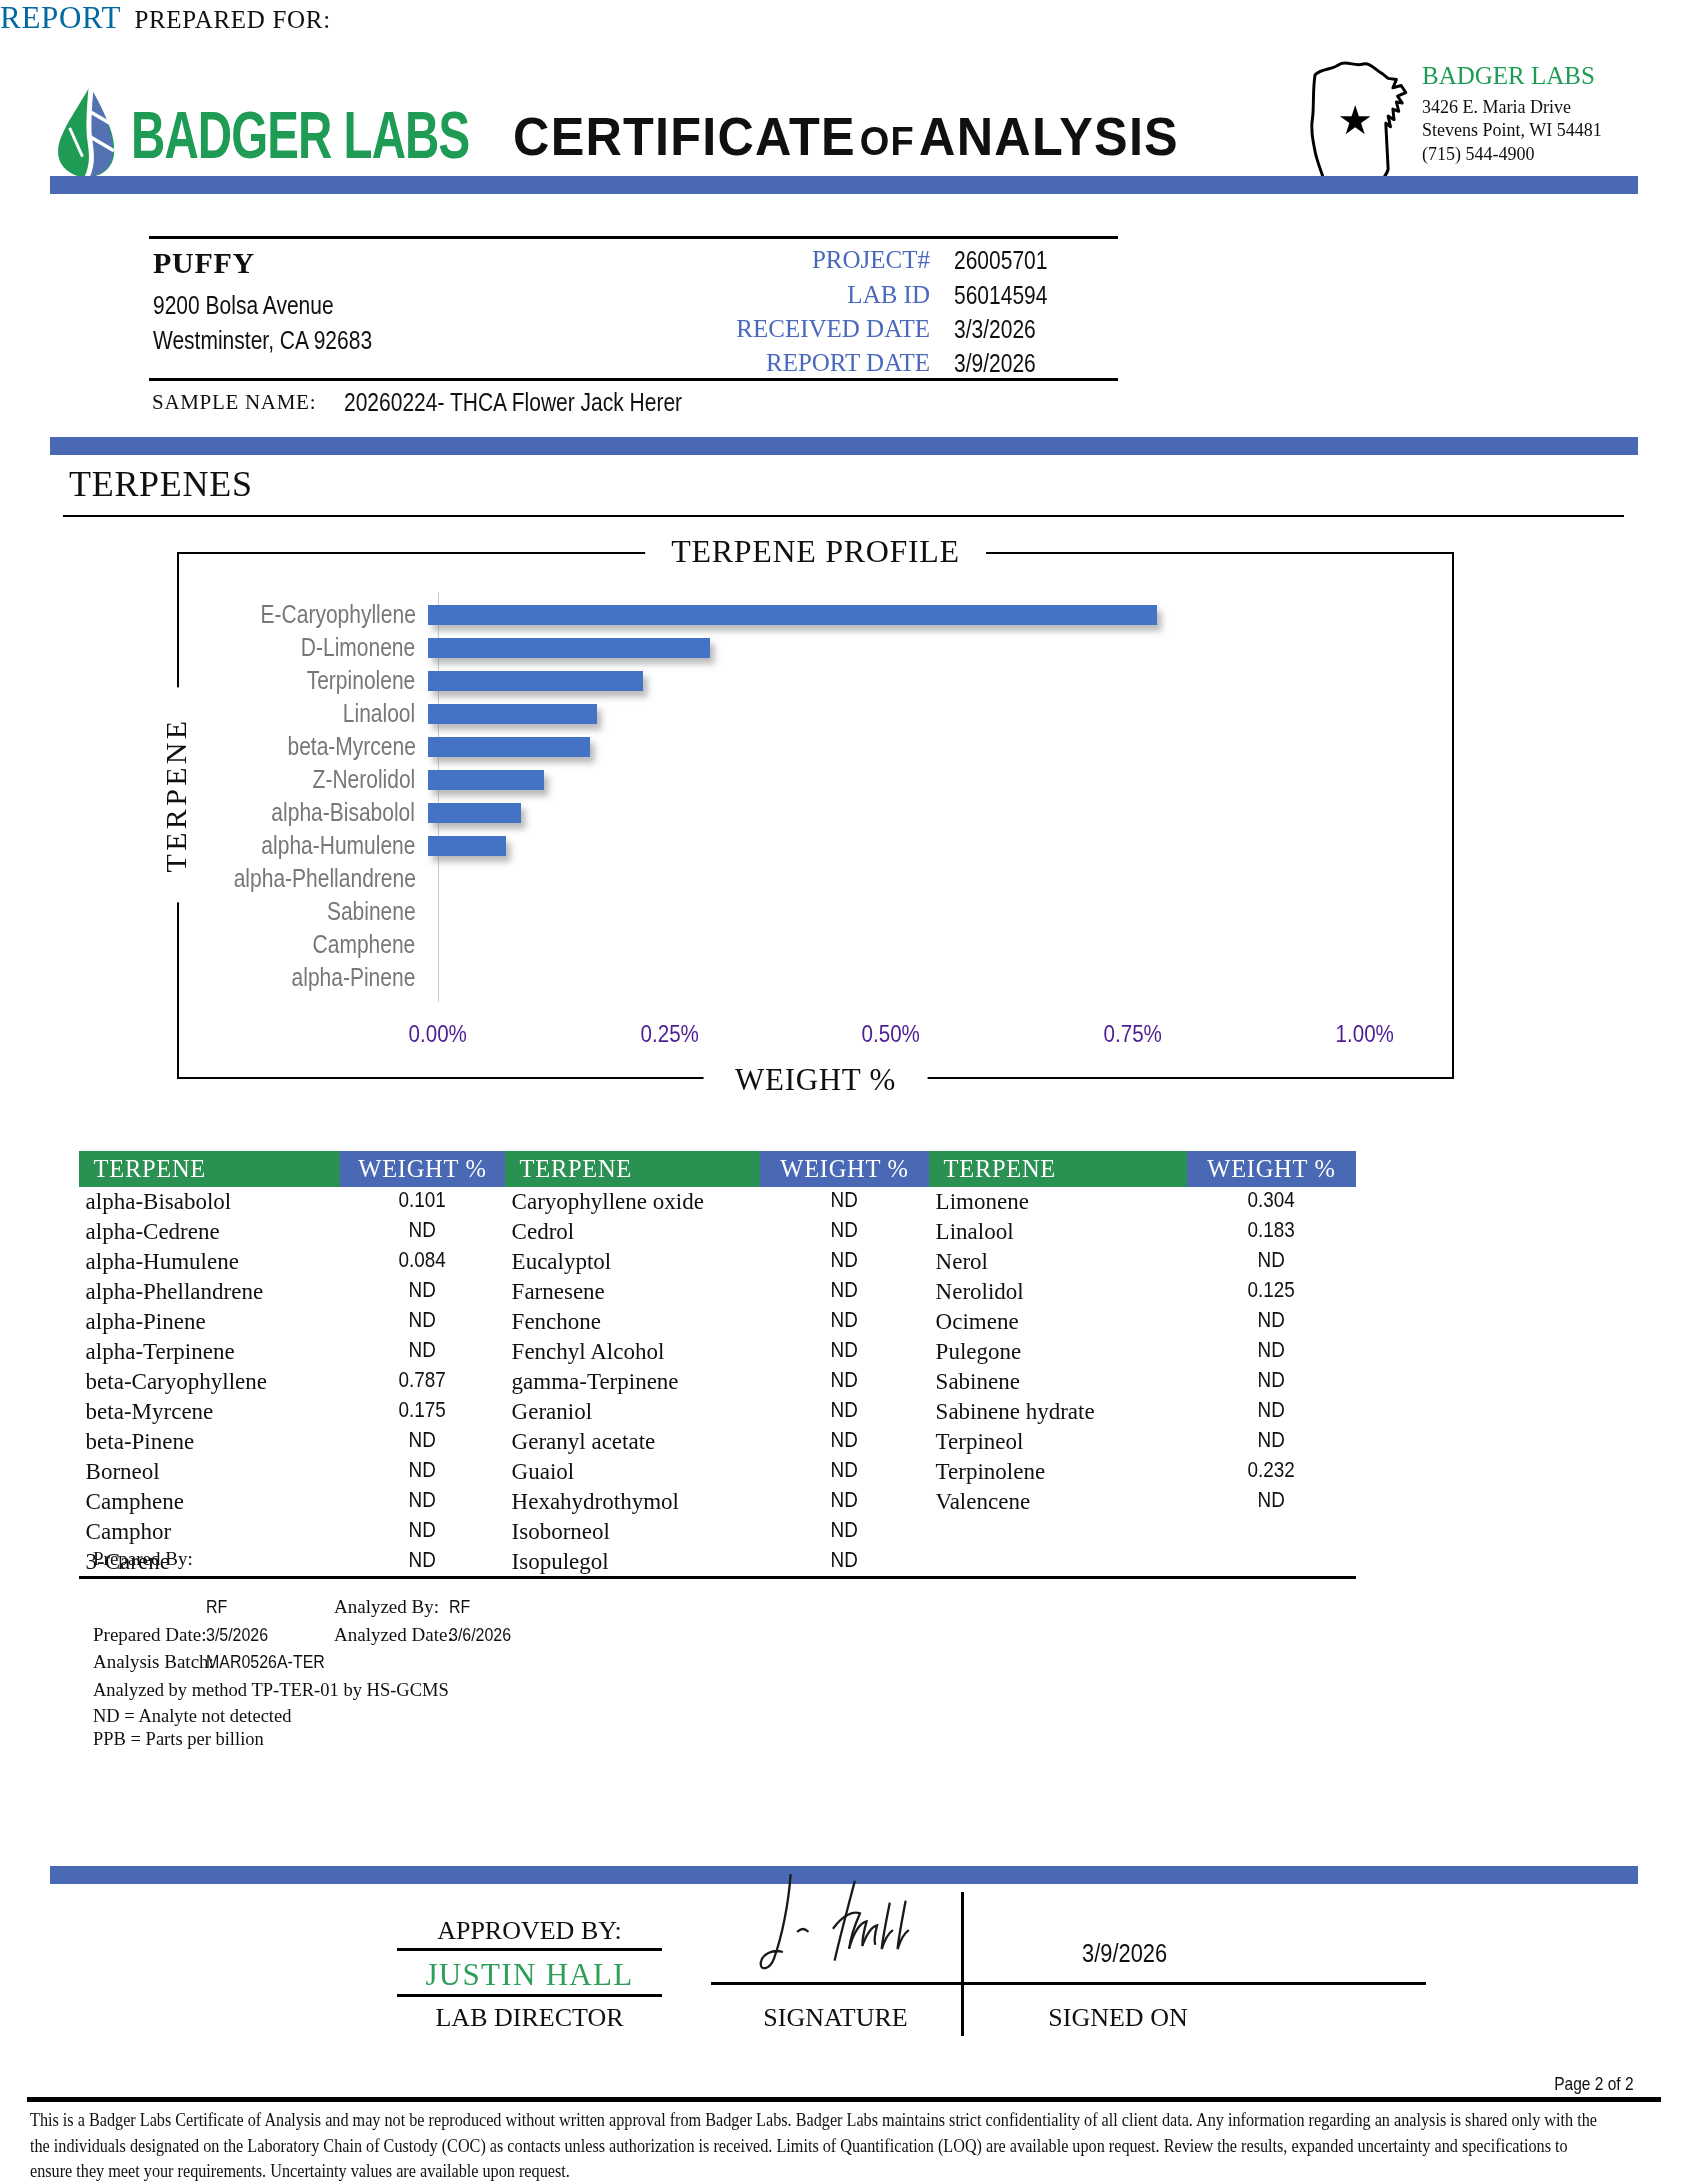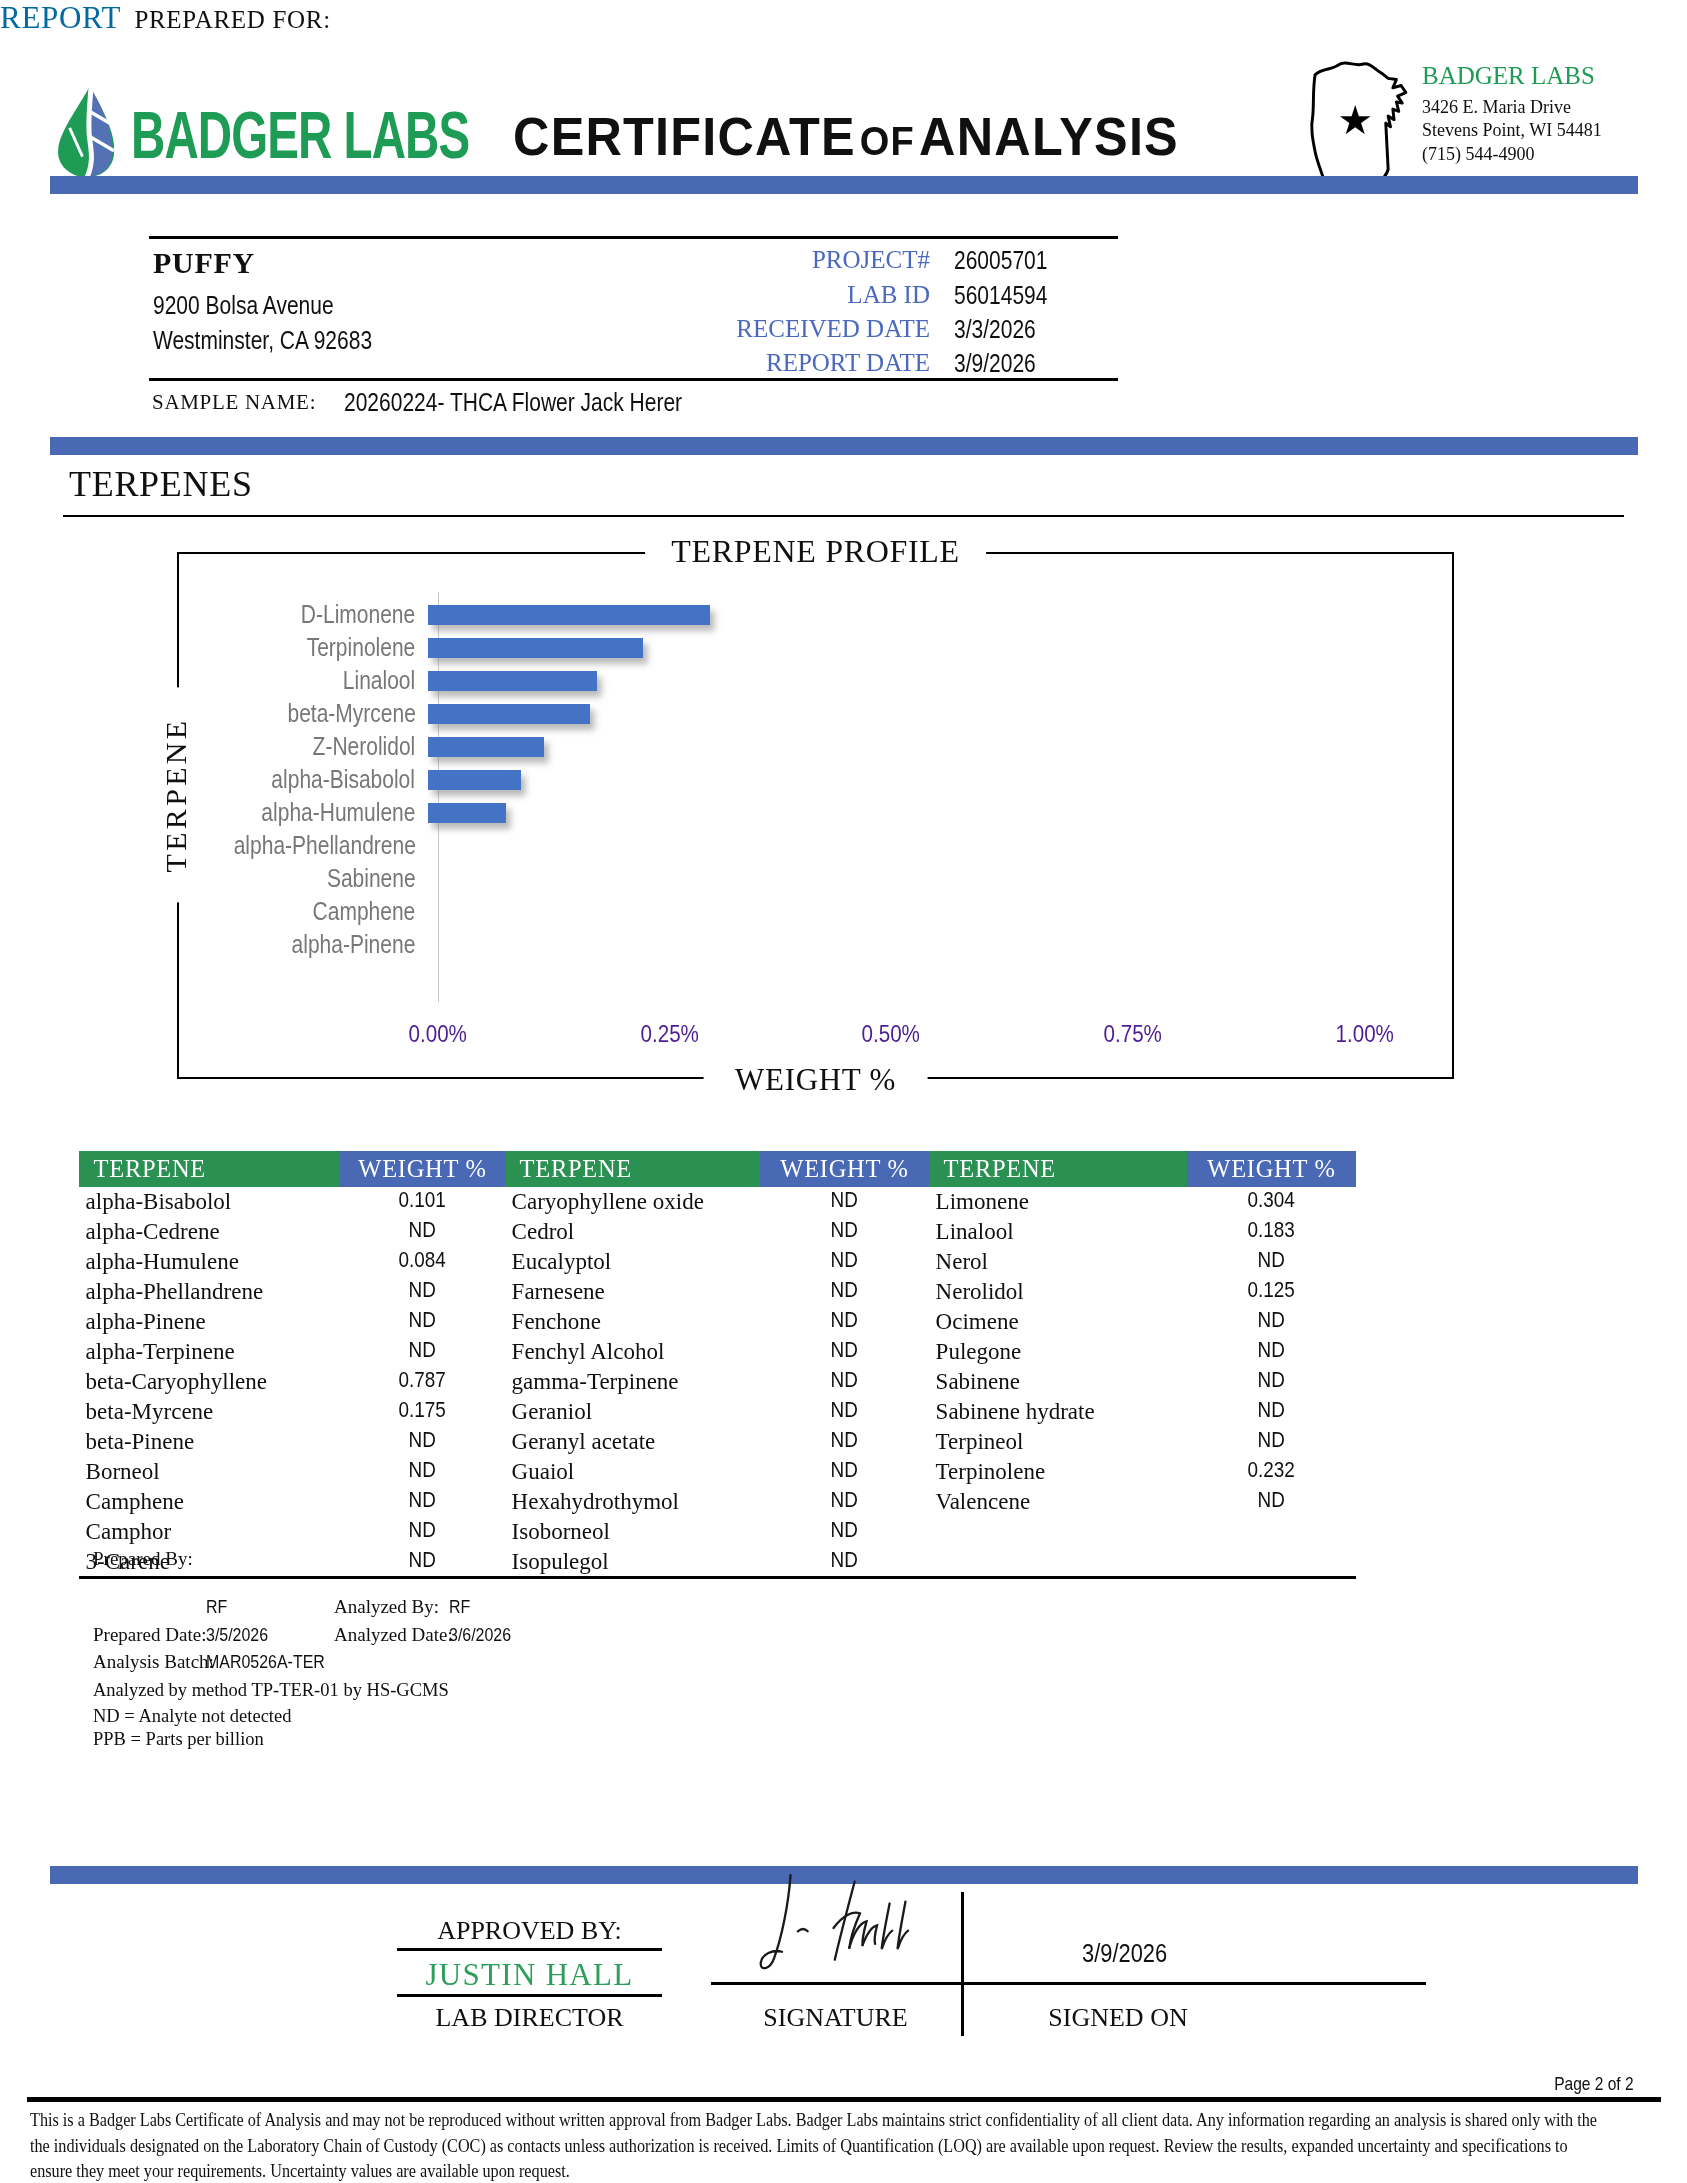--- a/index.html
+++ b/index.html
@@ -137,20 +137,26 @@
   <div class="abs" style="left:69px;top:463px;font-size:36px;letter-spacing:0.7px">TERPENES</div>
   <div class="rule" style="left:63px;top:515px;width:1561px;height:2px"></div>
 
   <div id="chart">
     <div id="chart-title">TERPENE PROFILE</div>
     <div id="chart-ylab">TERPENE</div>
     <div id="chart-xlab">WEIGHT %</div>
     <div id="chart-axis"></div>
     <div id="chart-rows">
         <div class="crow">
+          <div class="clab"><span class="cond cr">E-Caryophyllene</span></div>
+          <div class="cbarwrap">
+            <div class="cbar" style="width: 729px;"></div>
+          </div>
+        </div>
+        <div class="crow">
           <div class="clab"><span class="cond cr">D-Limonene</span></div>
           <div class="cbarwrap">
             <div class="cbar" style="width: 282px;"></div>
           </div>
         </div>
         <div class="crow">
           <div class="clab"><span class="cond cr">Terpinolene</span></div>
           <div class="cbarwrap">
             <div class="cbar" style="width: 215px;"></div>
           </div>

